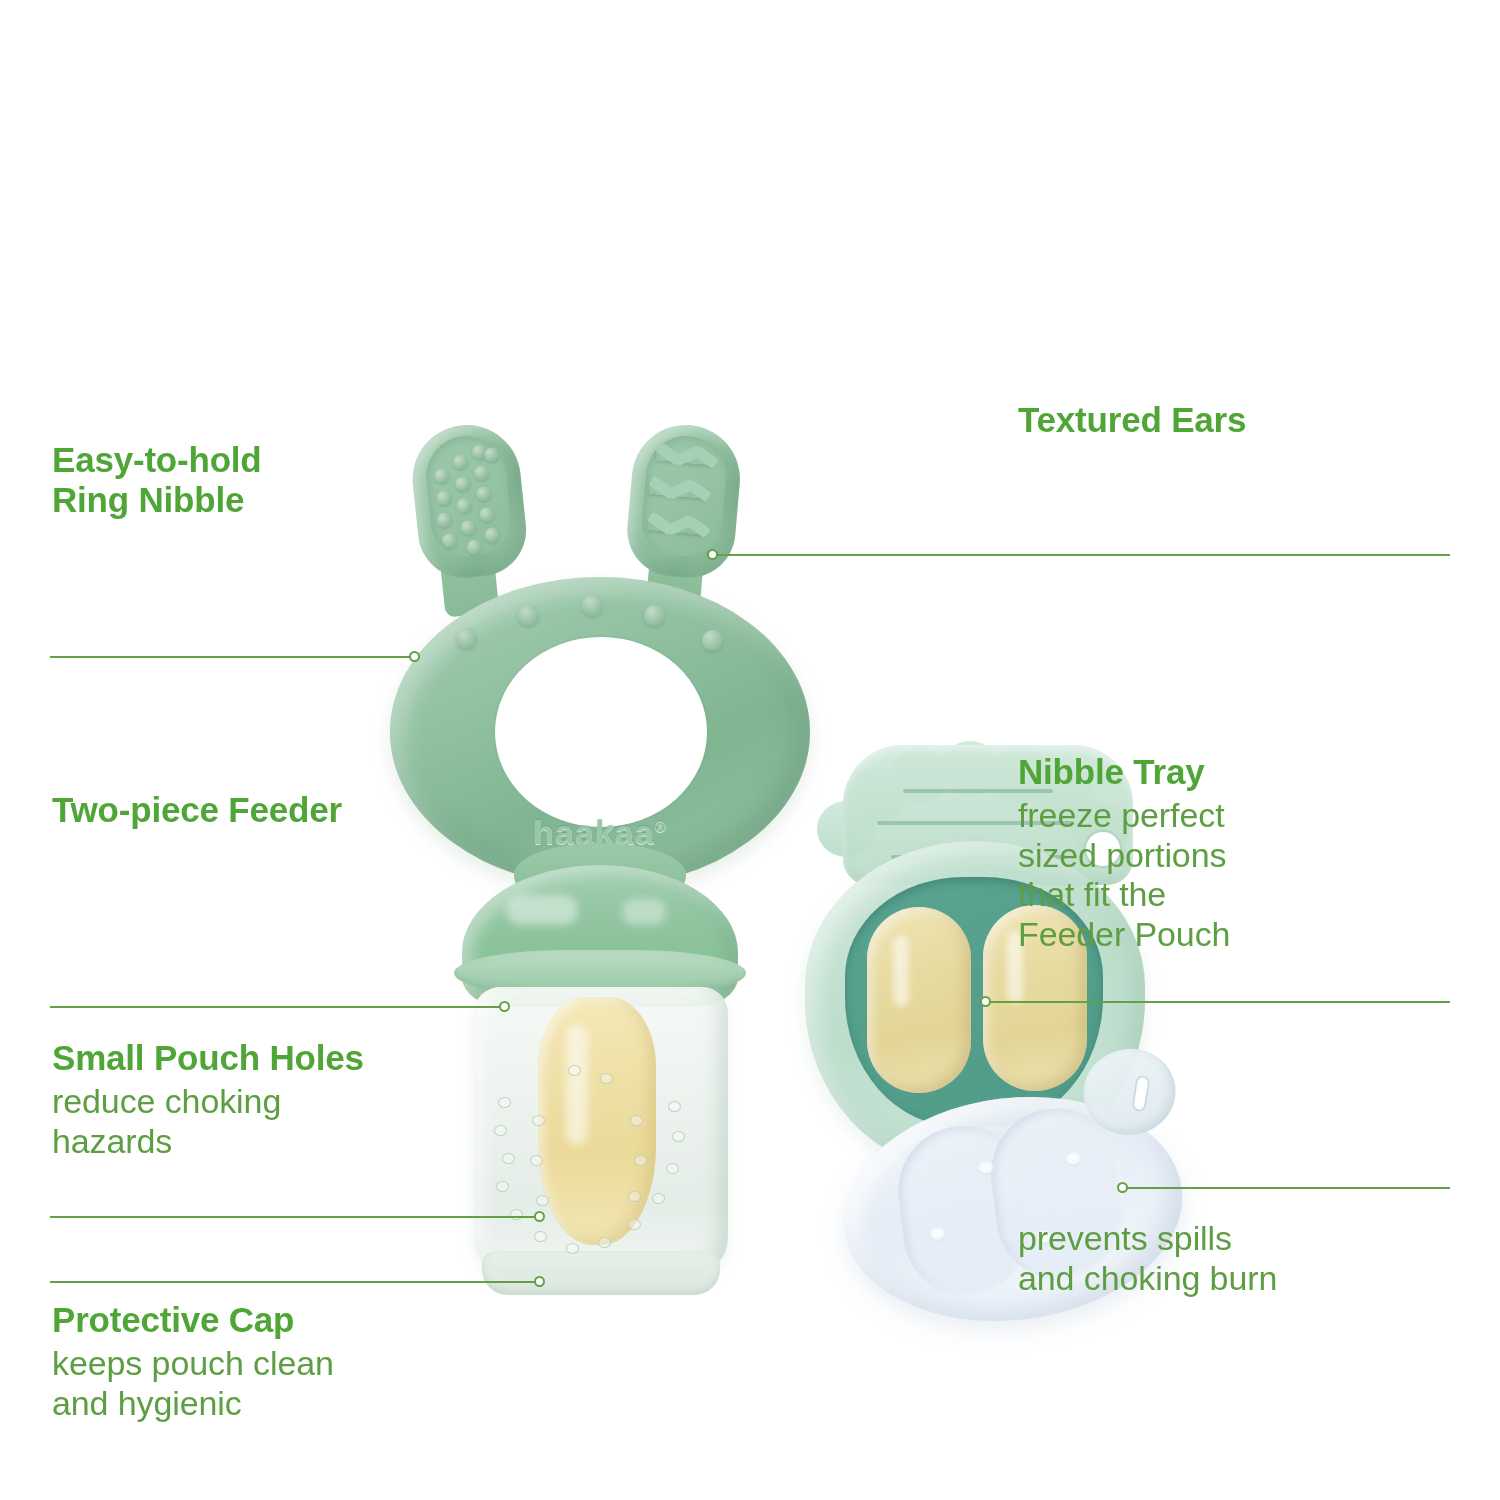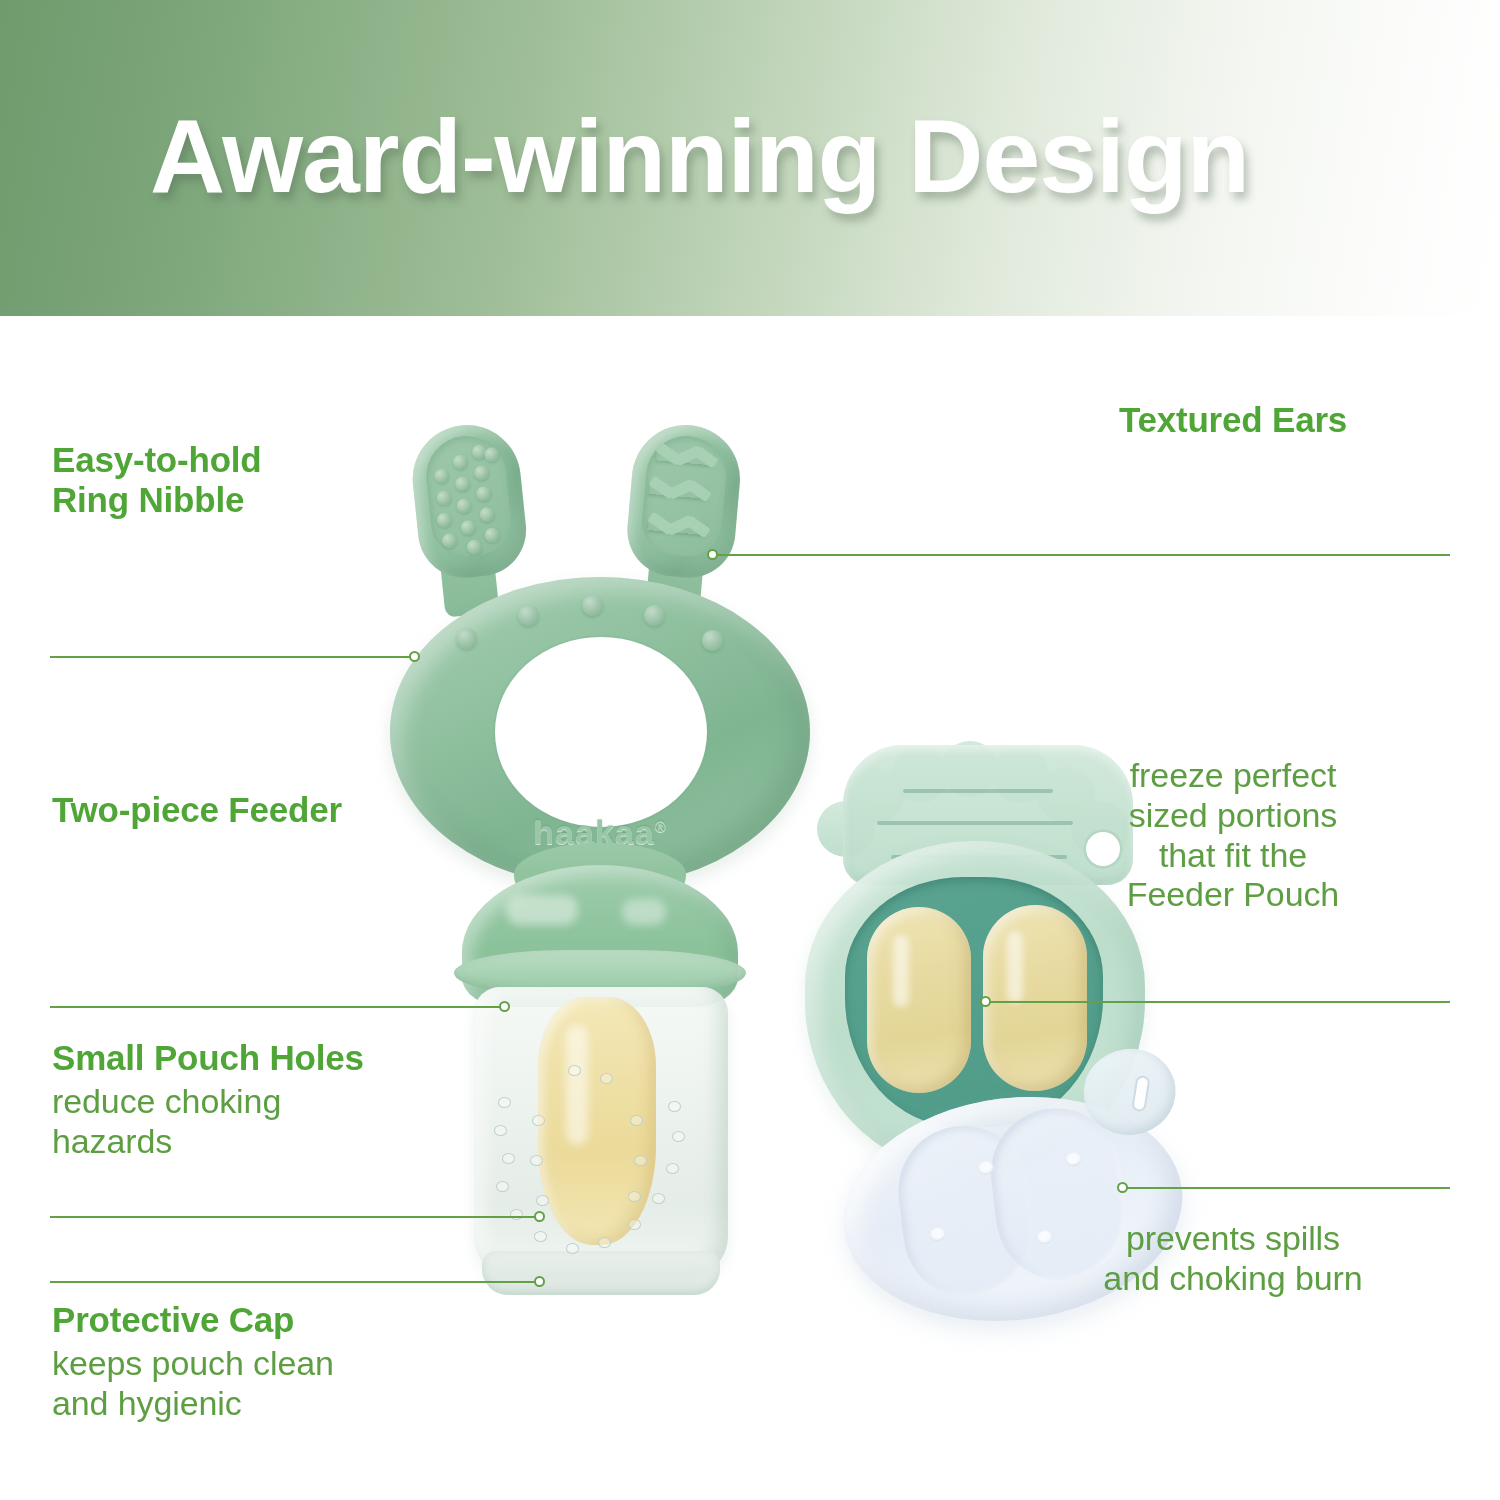--- a/index.html
+++ b/index.html
@@ -23,21 +23,21 @@
     letter-spacing:-1px;
     color:#ffffff;
     text-shadow:4px 7px 9px rgba(70,90,70,0.34);
     white-space:nowrap;
     line-height:1;
   }
 
   
   .callout{position:absolute;}
   .callout.left{text-align:left;}
-  .callout.right{text-align:center;}
+  .callout.right{text-align:left;}
   .c-title{
     font-size:35px;font-weight:bold;color:#4fa637;
     line-height:1.14;letter-spacing:-0.2px;
     white-space:pre-line;
   }
   .c-sub{
     font-size:34px;font-weight:normal;color:#5e9e42;
     line-height:1.17;letter-spacing:-0.1px;
     white-space:pre-line;
     margin-top:4px;
@@ -242,23 +242,20 @@
     position:absolute;width:16px;height:14px;border-radius:50%;
     background:rgba(250,252,255,.95);
     box-shadow:inset 0 -1px 3px rgba(170,190,210,.55);
   }
 </style>
 </head>
 <body>
 
 <div id="stage">
 
-  <div class="banner">
-    <div class="banner-title">Award-winning Design</div>
-  </div>
 
   <div class="feeder">
 
     <div class="neck l"></div>
     <div class="neck r"></div>
 
     <div class="ear left">
       <div class="ear-inner">
         <div class="bump" style="left:8px;top:30px;"></div>
         <div class="bump" style="left:28px;top:18px;"></div>
@@ -417,20 +414,21 @@
 
   <div class="callout right" style="right:52px;top:400px;width:430px;">
     <div class="c-title">Textured Ears</div>
   </div>
   <div class="leader to-left" style="left:712px;top:553px;width:738px;">
     <div class="bar"></div>
     <div class="dot"></div>
   </div>
 
   <div class="callout right" style="right:52px;top:752px;width:430px;">
+    <div class="c-title">Nibble Tray</div>
     <div class="c-sub">freeze perfect
 sized portions
 that fit the
 Feeder Pouch</div>
   </div>
   <div class="leader to-left" style="left:985px;top:1000px;width:465px;">
     <div class="bar"></div>
     <div class="dot"></div>
   </div>
 

